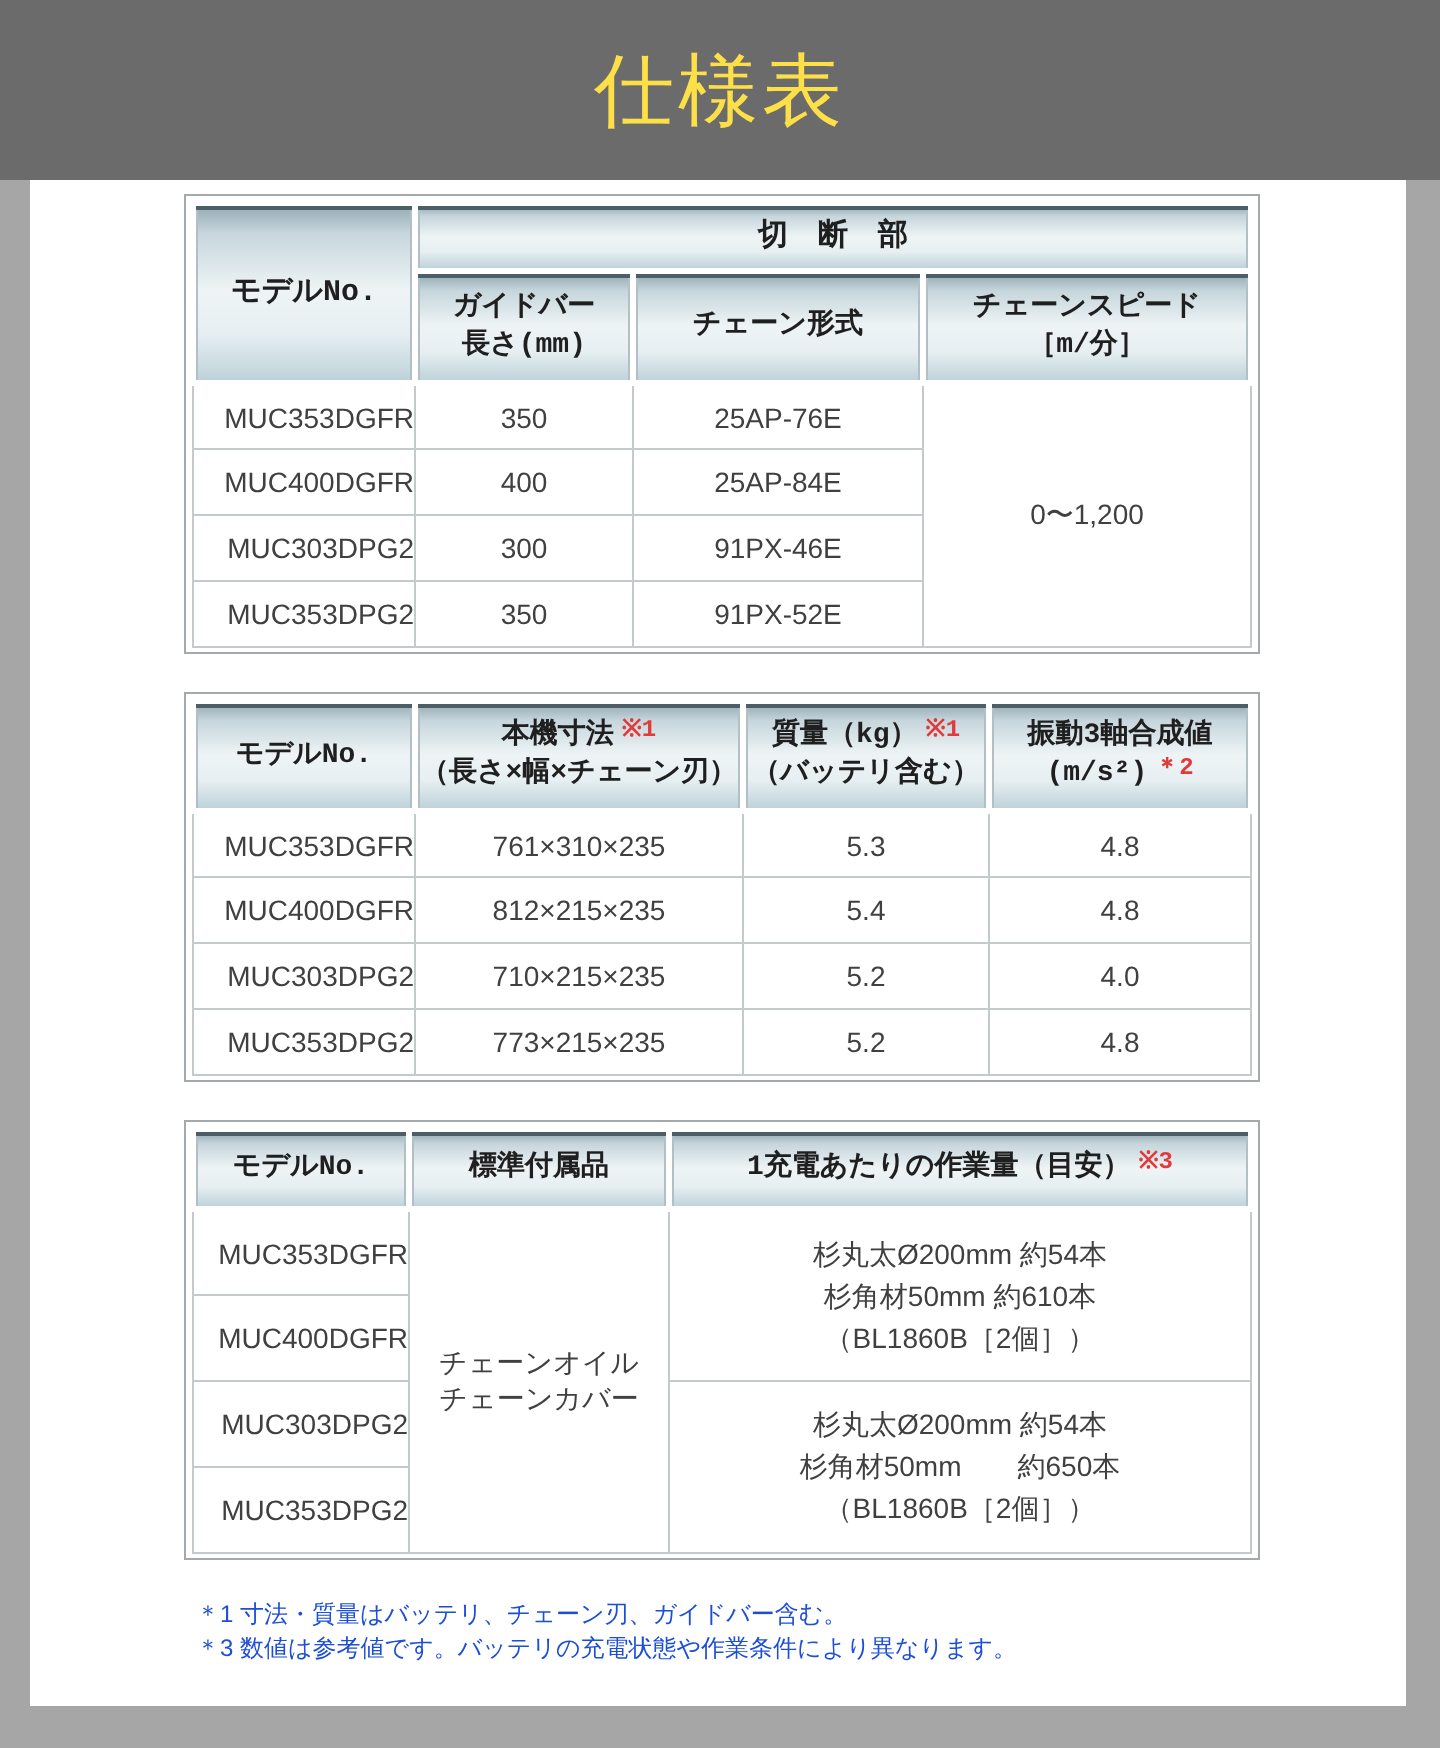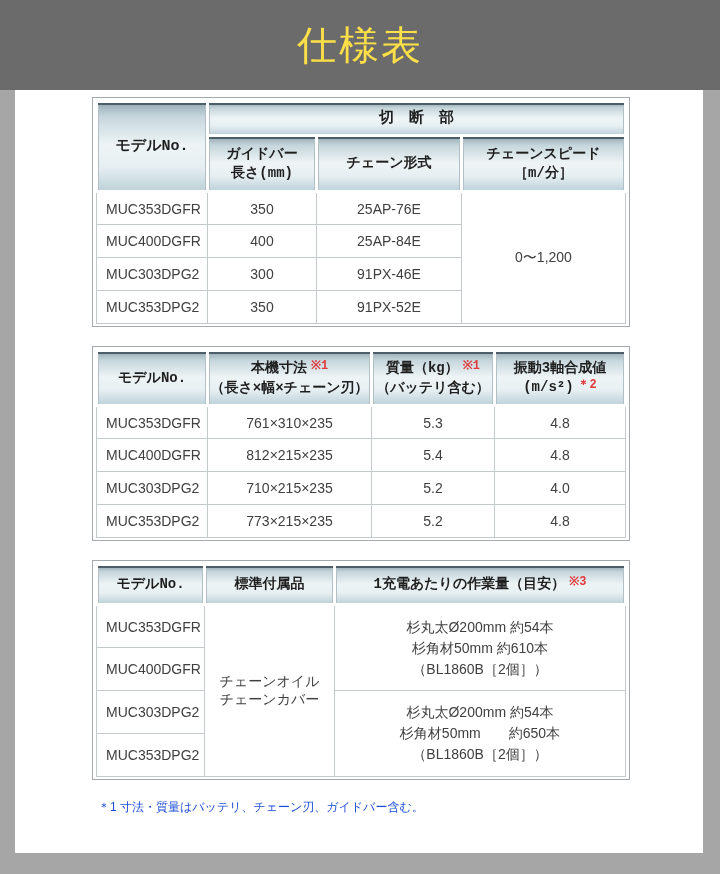--- a/index.html
+++ b/index.html
@@ -50,21 +50,21 @@
     font-family: Liberation Mono, monospace;
   }
   td {
     border: 1px solid #c4c9cb;
     background: #ffffff;
     color: #404040;
     font-size: 14px;
     text-align: center;
     vertical-align: middle;
   }
-  td.model { text-align: left; padding-left: 9px; }
+  td.model { text-align: right; padding-left: 9px; }
   .t1 tr.gh th { height: 34px; font-size: 15px; }
   .t1 tr.h2 th { height: 56px; }
   .t1 td { height: 33px; }
   .t2 th { height: 55px; }
   .t2 td { height: 33px; }
   .t3 th { height: 40px; }
   .t3 td { height: 43px; }
   .t3 td.workload { line-height: 21px; }
   .mark {
     color: #e03a3a;
@@ -229,15 +229,16 @@
       </tr>
       <tr>
         <td class="model">MUC353DPG2</td>
       </tr>
     </tbody>
       </table>
   </div>
 
   <div class="footnotes">
     <div class="footnote">＊1 寸法・質量はバッテリ、チェーン刃、ガイドバー含む。</div>
+    <div class="footnote">＊3 数値は参考値です。バッテリの充電状態や作業条件により異なります。</div>
   </div>
 
 </div>
 
 </body></html>

